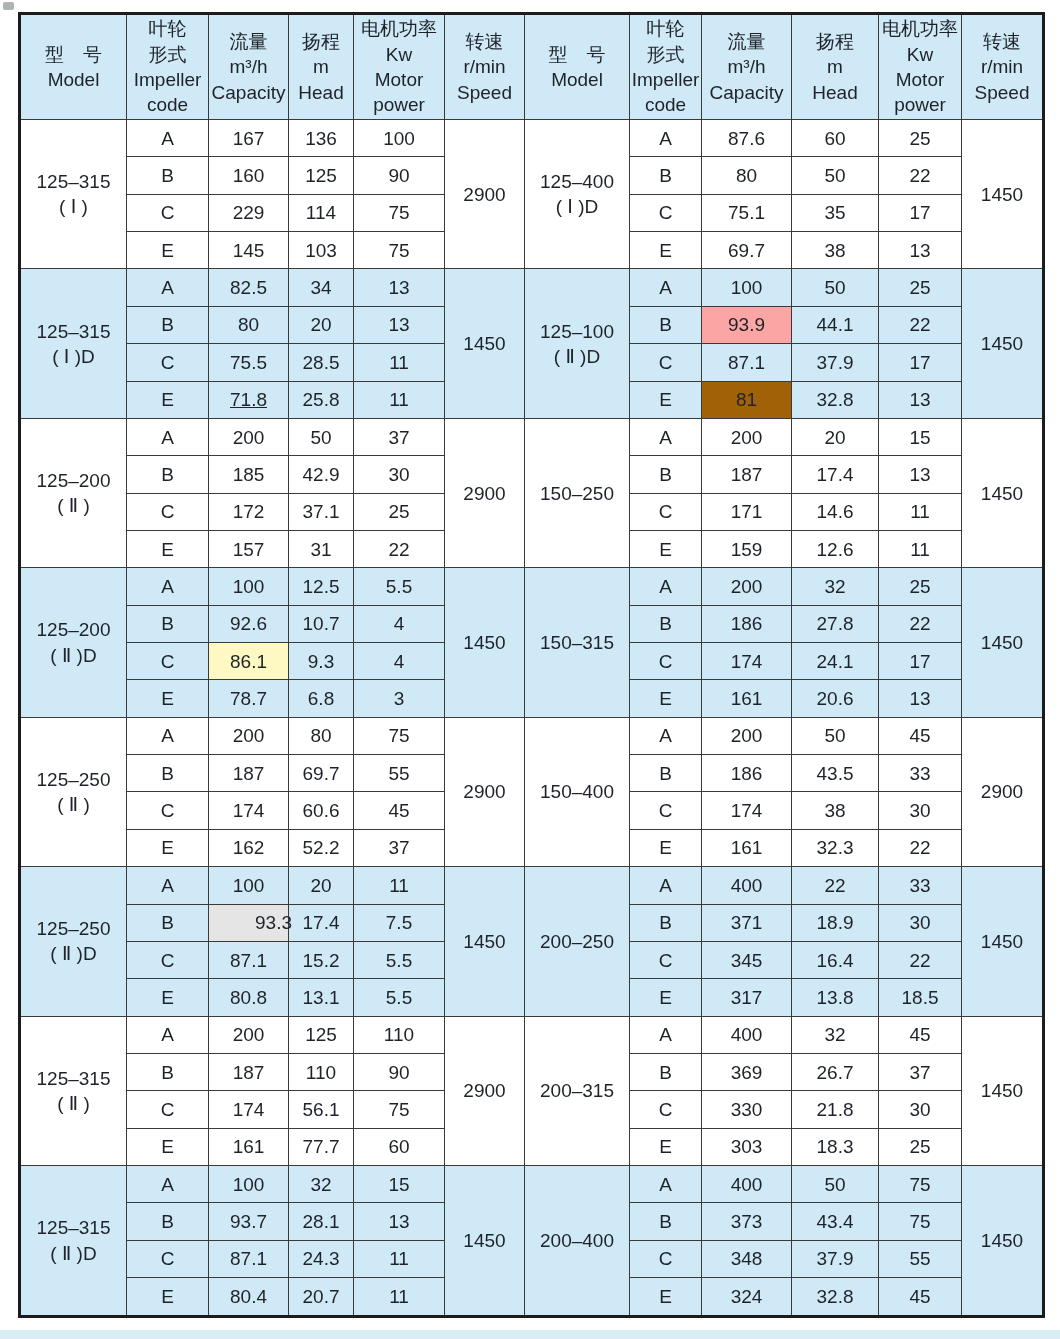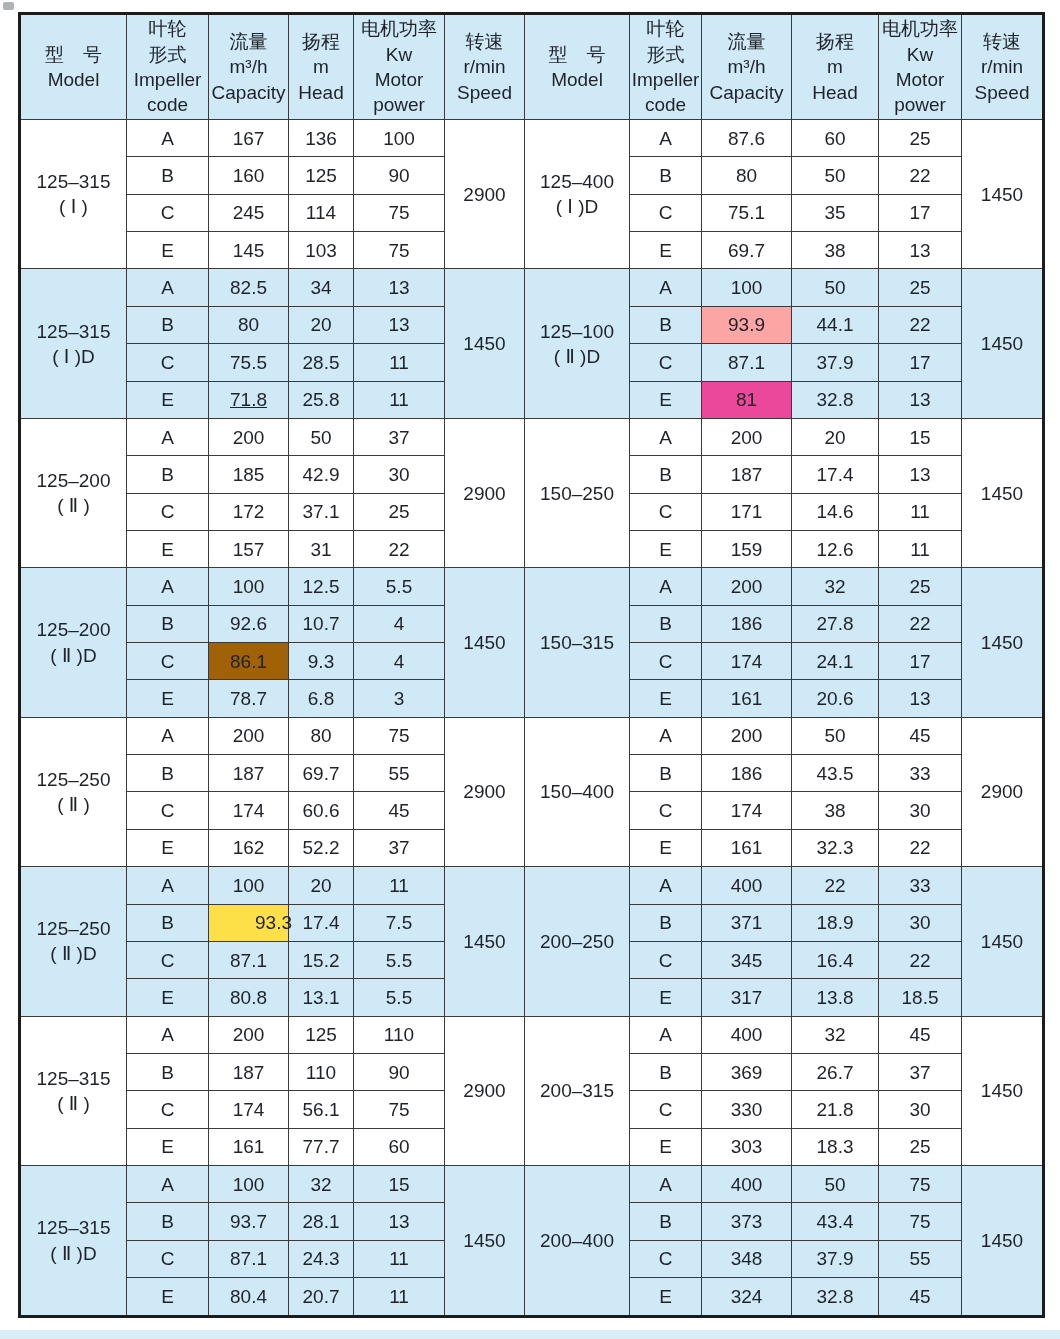--- a/index.html
+++ b/index.html
@@ -146,21 +146,21 @@
           <td>160</td>
           <td>125</td>
           <td>90</td>
           <td>B</td>
           <td>80</td>
           <td>50</td>
           <td>22</td>
         </tr>
         <tr>
           <td>C</td>
-          <td>245</td>
+          <td>229</td>
           <td>114</td>
           <td>75</td>
           <td>C</td>
           <td>75.1</td>
           <td>35</td>
           <td>17</td>
         </tr>
         <tr>
           <td>E</td>
           <td>145</td>
@@ -206,21 +206,21 @@
           <td style="background: rgb(207, 233, 246);">87.1</td>
           <td style="background: rgb(207, 233, 246);">37.9</td>
           <td style="background: rgb(207, 233, 246);">17</td>
         </tr>
         <tr>
           <td style="background: rgb(207, 233, 246);">E</td>
           <td style="background: rgb(207, 233, 246); text-decoration: underline;">71.8</td>
           <td style="background: rgb(207, 233, 246);">25.8</td>
           <td style="background: rgb(207, 233, 246);">11</td>
           <td style="background: rgb(207, 233, 246);">E</td>
-          <td style="background: #ec4899;">81</td>
+          <td style="background: #a16207;">81</td>
           <td style="background: rgb(207, 233, 246);">32.8</td>
           <td style="background: rgb(207, 233, 246);">13</td>
         </tr>
         <tr>
           <td rowspan="4">125–200
 ( Ⅱ )</td>
           <td>A</td>
           <td>200</td>
           <td>50</td>
           <td>37</td>
@@ -282,21 +282,21 @@
           <td style="background: rgb(207, 233, 246);">92.6</td>
           <td style="background: rgb(207, 233, 246);">10.7</td>
           <td style="background: rgb(207, 233, 246);">4</td>
           <td style="background: rgb(207, 233, 246);">B</td>
           <td style="background: rgb(207, 233, 246);">186</td>
           <td style="background: rgb(207, 233, 246);">27.8</td>
           <td style="background: rgb(207, 233, 246);">22</td>
         </tr>
         <tr>
           <td style="background: rgb(207, 233, 246);">C</td>
-          <td style="background: #a16207; margin-top: 20px;">86.1</td>
+          <td style="background: #fef9c3; margin-top: 20px;">86.1</td>
           <td style="background: rgb(207, 233, 246);">9.3</td>
           <td style="background: rgb(207, 233, 246);">4</td>
           <td style="background: rgb(207, 233, 246);">C</td>
           <td style="background: rgb(207, 233, 246);">174</td>
           <td style="background: rgb(207, 233, 246);">24.1</td>
           <td style="background: rgb(207, 233, 246);">17</td>
         </tr>
         <tr>
           <td style="background: rgb(207, 233, 246);">E</td>
           <td style="background: rgb(207, 233, 246);">78.7</td>
@@ -362,21 +362,21 @@
           <td rowspan="4" style="background: rgb(207, 233, 246);">1450</td>
           <td rowspan="4" style="background: rgb(207, 233, 246);">200–250</td>
           <td style="background: rgb(207, 233, 246);">A</td>
           <td style="background: rgb(207, 233, 246);">400</td>
           <td style="background: rgb(207, 233, 246);">22</td>
           <td style="background: rgb(207, 233, 246);">33</td>
           <td rowspan="4" style="background: rgb(207, 233, 246);">1450</td>
         </tr>
         <tr>
           <td style="background: rgb(207, 233, 246);">B</td>
-          <td style="background: #fde047; padding-left: 46px;">93.3</td>
+          <td style="background: #e5e5e5; padding-left: 46px;">93.3</td>
           <td style="background: rgb(207, 233, 246);">17.4</td>
           <td style="background: rgb(207, 233, 246);">7.5</td>
           <td style="background: rgb(207, 233, 246);">B</td>
           <td style="background: rgb(207, 233, 246);">371</td>
           <td style="background: rgb(207, 233, 246);">18.9</td>
           <td style="background: rgb(207, 233, 246);">30</td>
         </tr>
         <tr>
           <td style="background: rgb(207, 233, 246);">C</td>
           <td style="background: rgb(207, 233, 246);">87.1</td>

